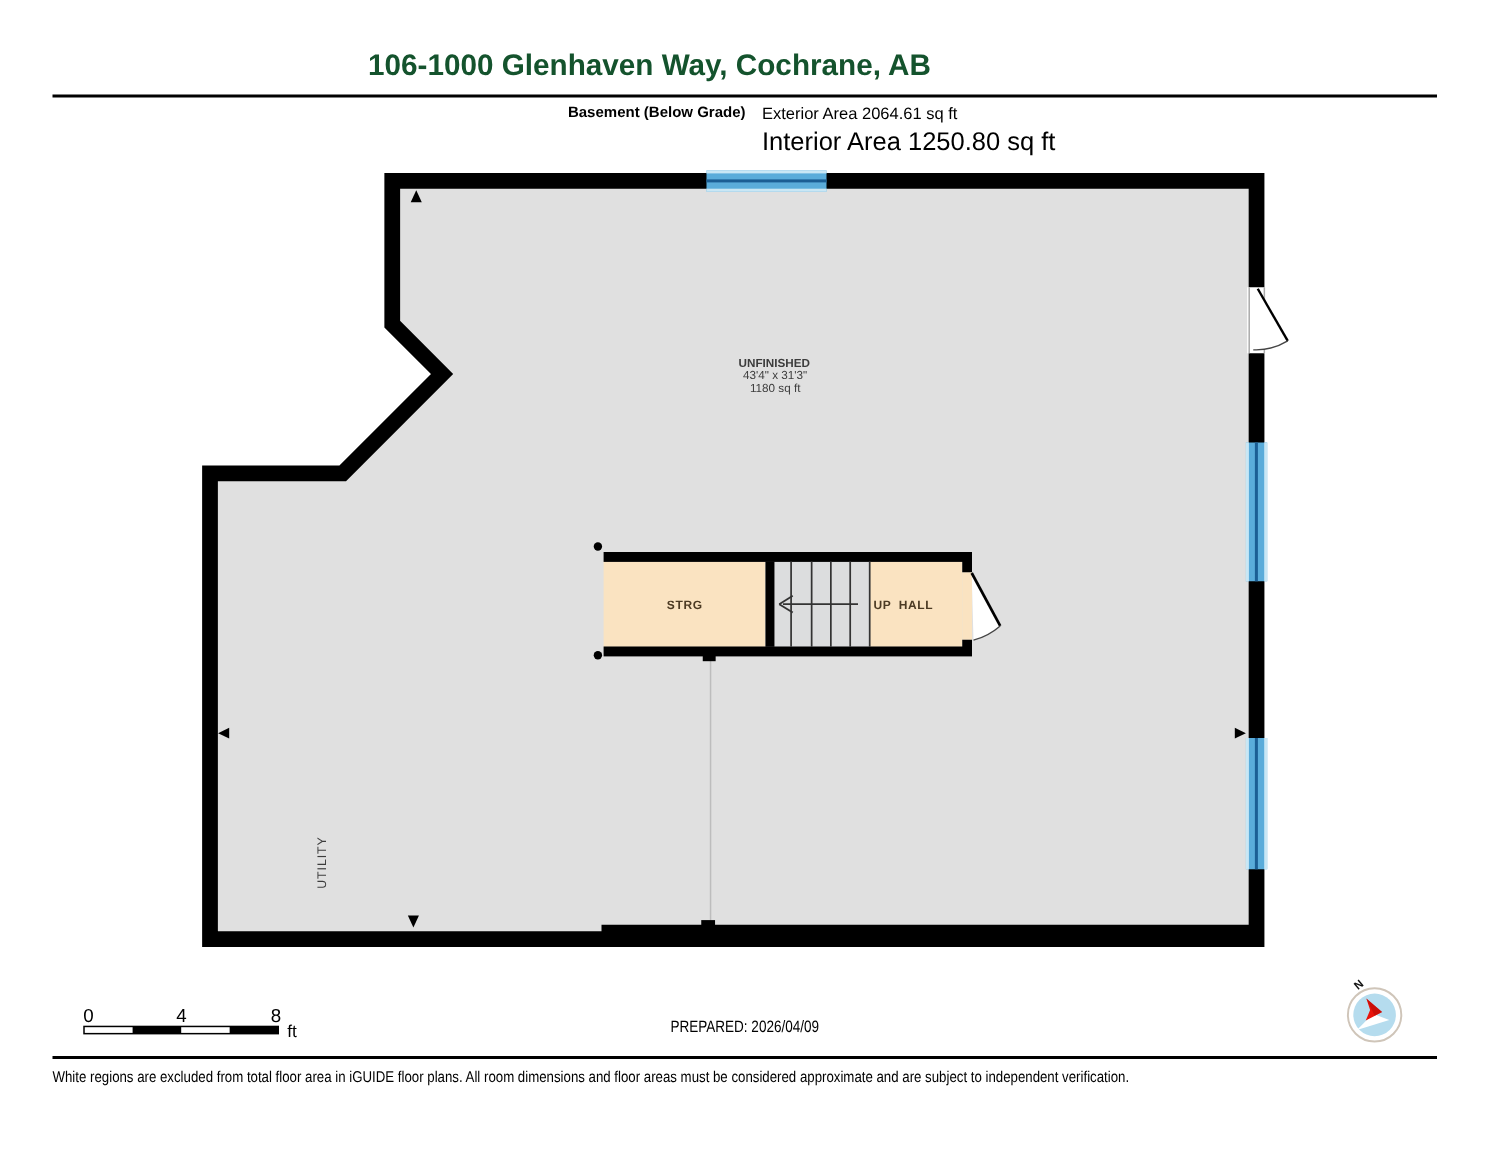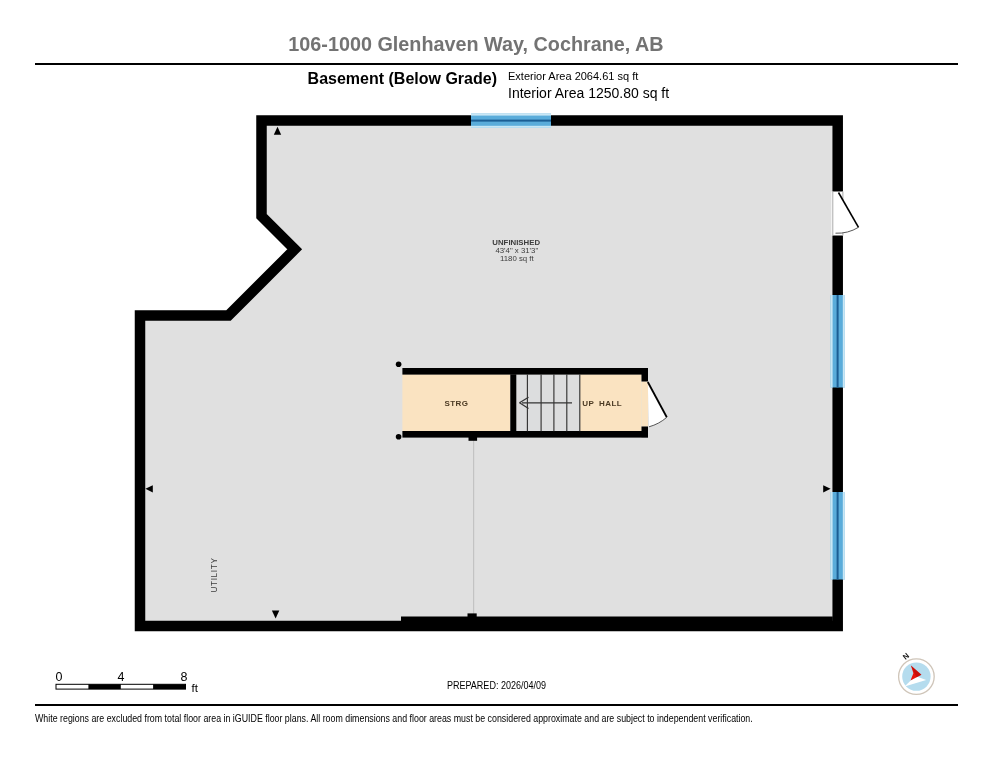--- a/index.html
+++ b/index.html
@@ -2,29 +2,29 @@
 <html><head>
 <meta charset="utf-8">
 <style>
   html,body{margin:0;padding:0;background:#ffffff;}
   body{width:993px;height:768px;position:relative;font-family:"Liberation Sans",sans-serif;overflow:hidden;}
   .abs{position:absolute;}
 </style>
 </head>
 <body>
 
-<div class="abs" style="left:0;top:33px;width:866px;text-align:center;font-size:19.8px;font-weight:bold;color:#737373;padding-left:43px;">106-1000 Glenhaven Way, Cochrane, AB</div>
+<div class="abs" style="left:0;top:33px;width:866px;text-align:center;font-size:19.8px;font-weight:bold;color:#14532d;">106-1000 Glenhaven Way, Cochrane, AB</div>
 
 <div class="abs" style="left:35px;top:63px;width:923px;height:2px;background:#000;"></div>
 
-<div class="abs" style="left:0;top:70px;width:497px;text-align:right;font-size:16px;font-weight:bold;color:#000;">Basement (Below Grade)</div>
+<div class="abs" style="left:0;top:70px;width:497px;text-align:right;font-size:10px;font-weight:bold;color:#000;">Basement (Below Grade)</div>
 
 <div class="abs" style="left:508px;top:70px;font-size:11px;color:#000;">Exterior Area 2064.61 sq ft</div>
 
-<div class="abs" style="left:508px;top:85px;font-size:14px;color:#000;">Interior Area 1250.80 sq ft</div>
+<div class="abs" style="left:508px;top:85px;font-size:17px;color:#000;">Interior Area 1250.80 sq ft</div>
 
 <svg class="abs" style="left:0;top:0;" width="993" height="768" viewBox="0 0 993 768">
 
   <path d="M261.5 120.5 L837.7 120.5 L837.7 626 L140 626 L140 315.5 L228.5 315.5 L294.7 249.3 L261.5 216.1 Z" fill="#e0e0e0" stroke="#000000" stroke-width="10.5" stroke-linejoin="miter"></path>
 
   <g>
     <rect x="471" y="113.6" width="80" height="14.2" fill="#5aacda"></rect>
     <rect x="471" y="113.6" width="80" height="2" fill="#c9e7f5"></rect>
     <rect x="471" y="125.8" width="80" height="2" fill="#c9e7f5"></rect>
     <rect x="471" y="119.6" width="80" height="2" fill="#1b5e94"></rect>

